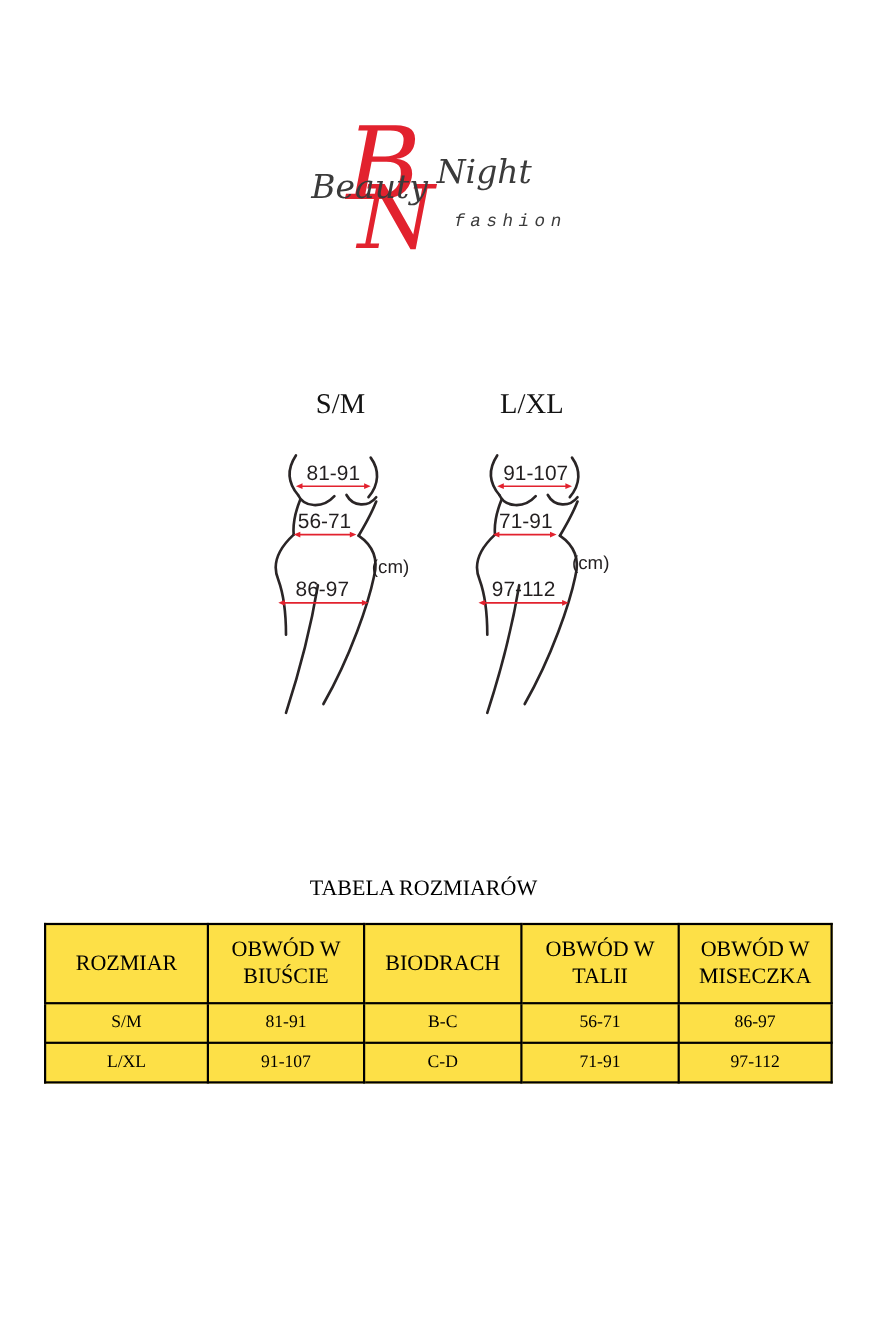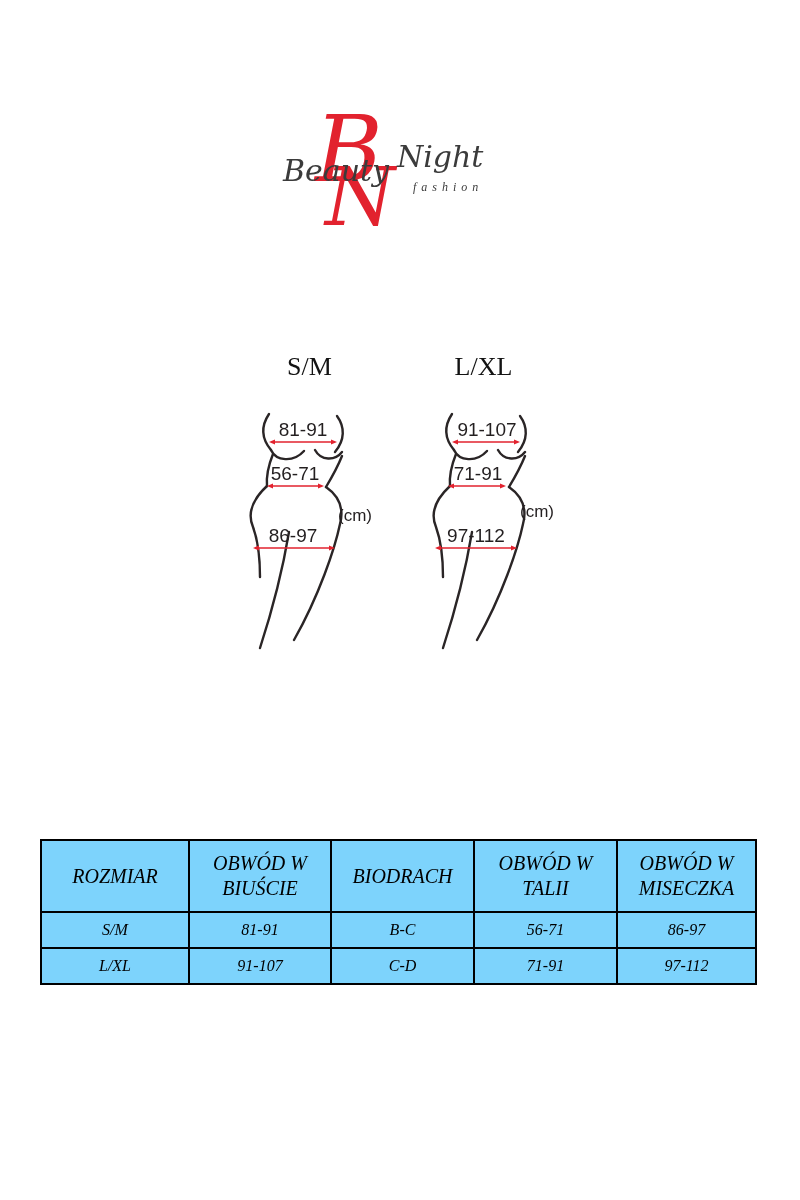--- a/index.html
+++ b/index.html
@@ -30,24 +30,24 @@
     font-style: italic;
     color: #3b3b3b;
     font-size: 30px;
     line-height: 1;
     z-index: 2;
   }
   .logo .word-beauty { left: 0px; top: 38px; text-align: center; }
   .logo .word-night { left: 114px; top: 24px; }
   .logo .word-fashion {
     position: absolute;
-    left: 130px; top: 62px;
-    font-family: Liberation Serif, serif;
+    left: 130px; top: 74px;
+    font-family: Liberation Mono, monospace;
     font-style: italic;
-    font-size: 12px;
+    font-size: 16px;
     letter-spacing: 5px;
     color: #3b3b3b;
     z-index: 2;
   }
 
   
   .fig-title {
     position: absolute;
     top: 352px;
     width: 125px;
@@ -88,22 +88,21 @@
     font-size: 20px;
     color: #000000;
   }
   table.size-table {
     position: absolute;
     left: 40px;
     top: 839px;
     width: 715px;
     border-collapse: collapse;
     table-layout: fixed;
-    background: #7dd3fc;
-    font-style: italic;
+    background: #fde047;
   }
   table.size-table th, table.size-table td {
     border: 2px solid #000000;
     text-align: center;
     vertical-align: middle;
     padding: 0 4px;
     color: #000000;
     overflow: hidden;
   }
   table.size-table th {
@@ -184,20 +183,21 @@
     <line class="measure" x1="9" y1="148" x2="83" y2="148"></line>
     <polygon class="head" points="5,148 11,145.4 11,150.6"></polygon>
     <polygon class="head" points="87,148 81,145.4 81,150.6"></polygon>
 
     <text x="57" y="36">91-107</text>
     <text x="48" y="80">71-91</text>
     <text x="46" y="142">97-112</text>
     <text class="unit" x="107" y="117">(cm)</text>
   </svg>
 
+  <div class="table-title">TABELA ROZMIARÓW</div>
 
   <table class="size-table">
     <colgroup>
       <col style="width:148px">
         <col style="width:142px">
         <col style="width:143px">
         <col style="width:143px">
         <col style="width:139px">
     </colgroup>
     <thead>

